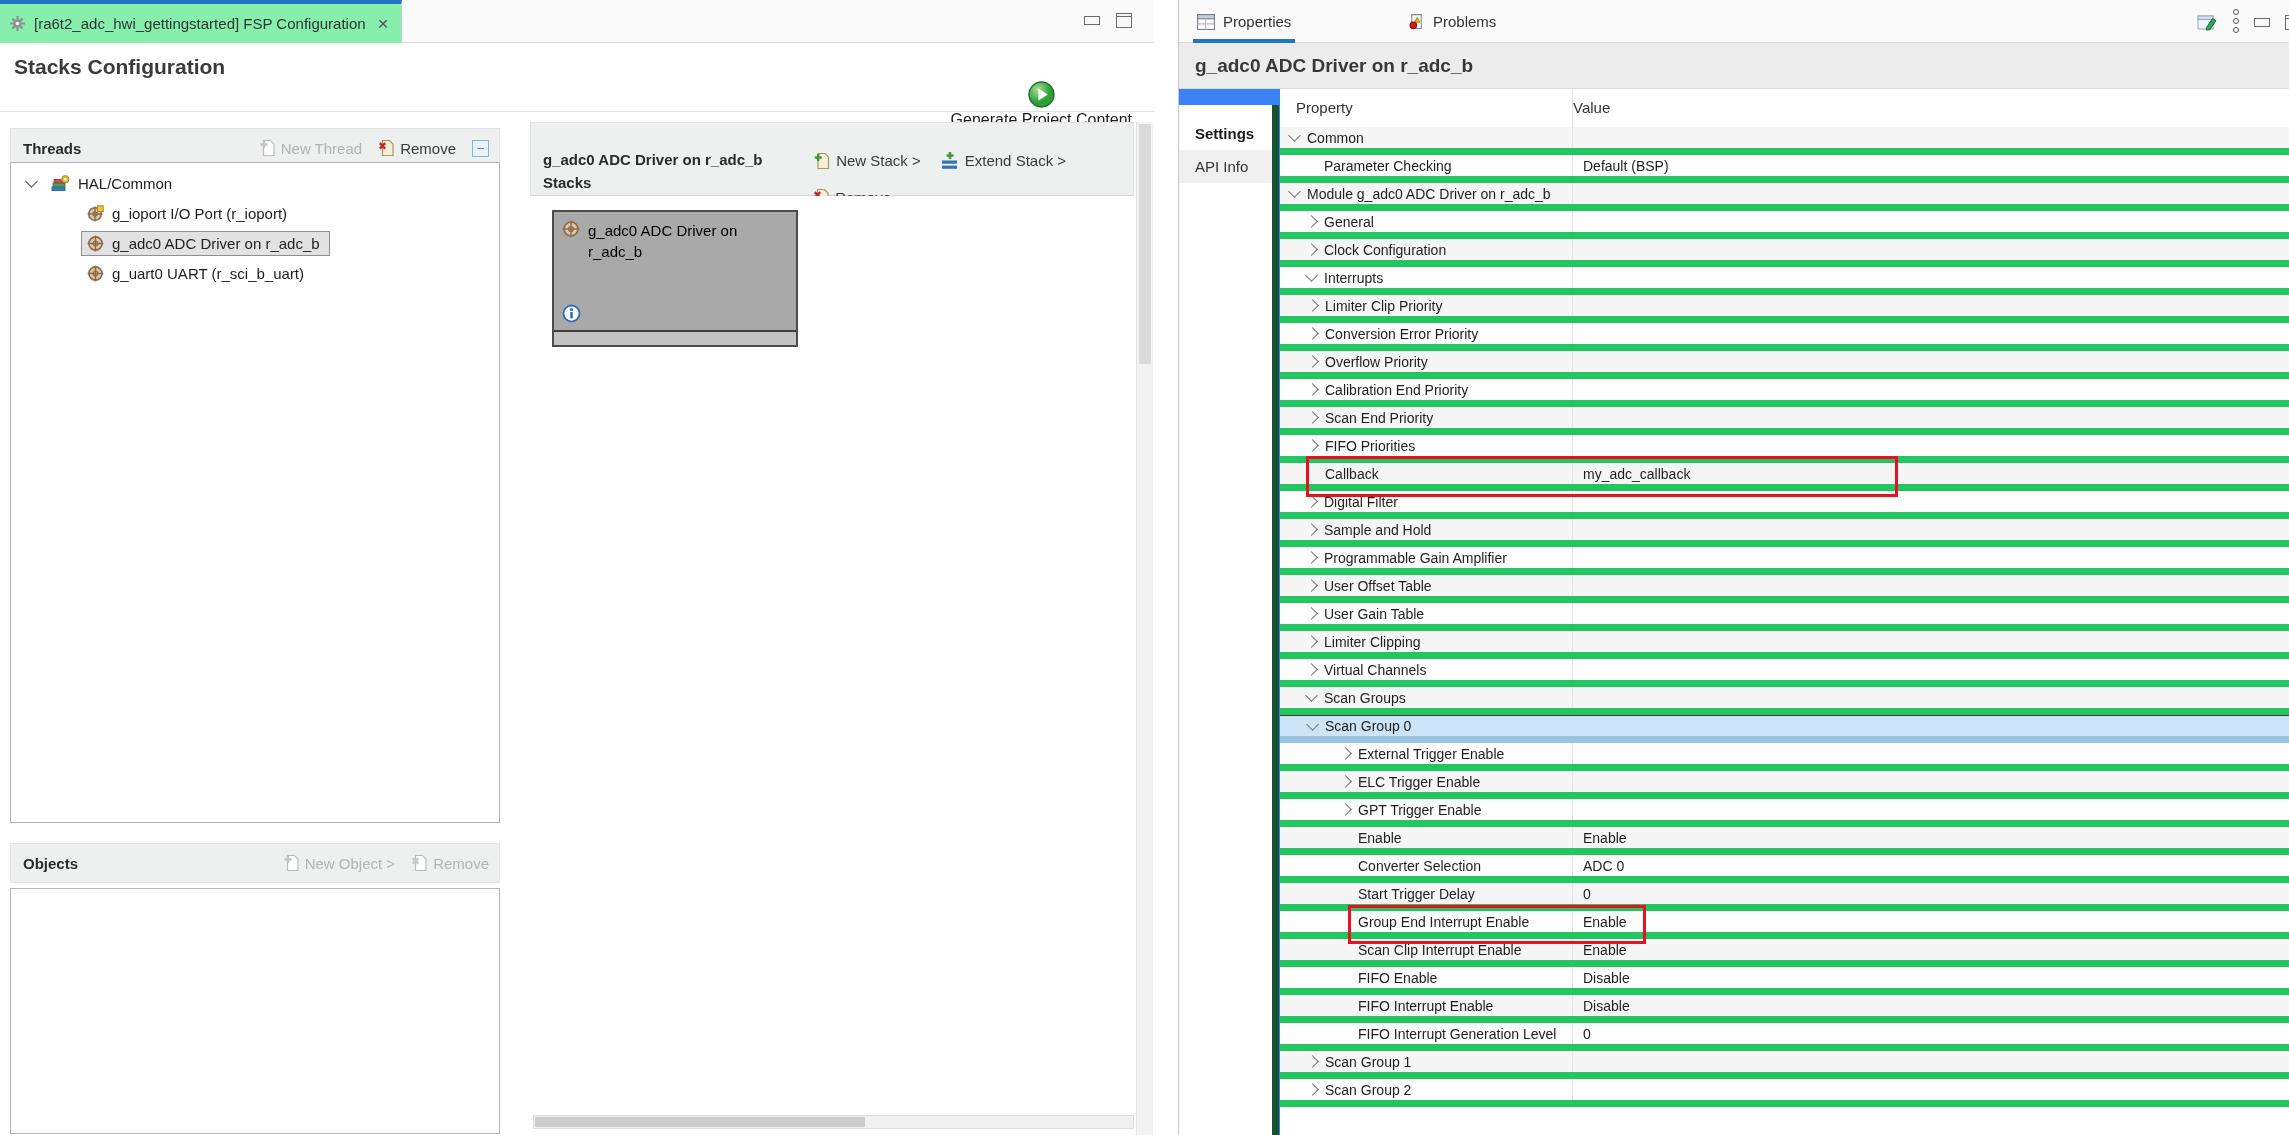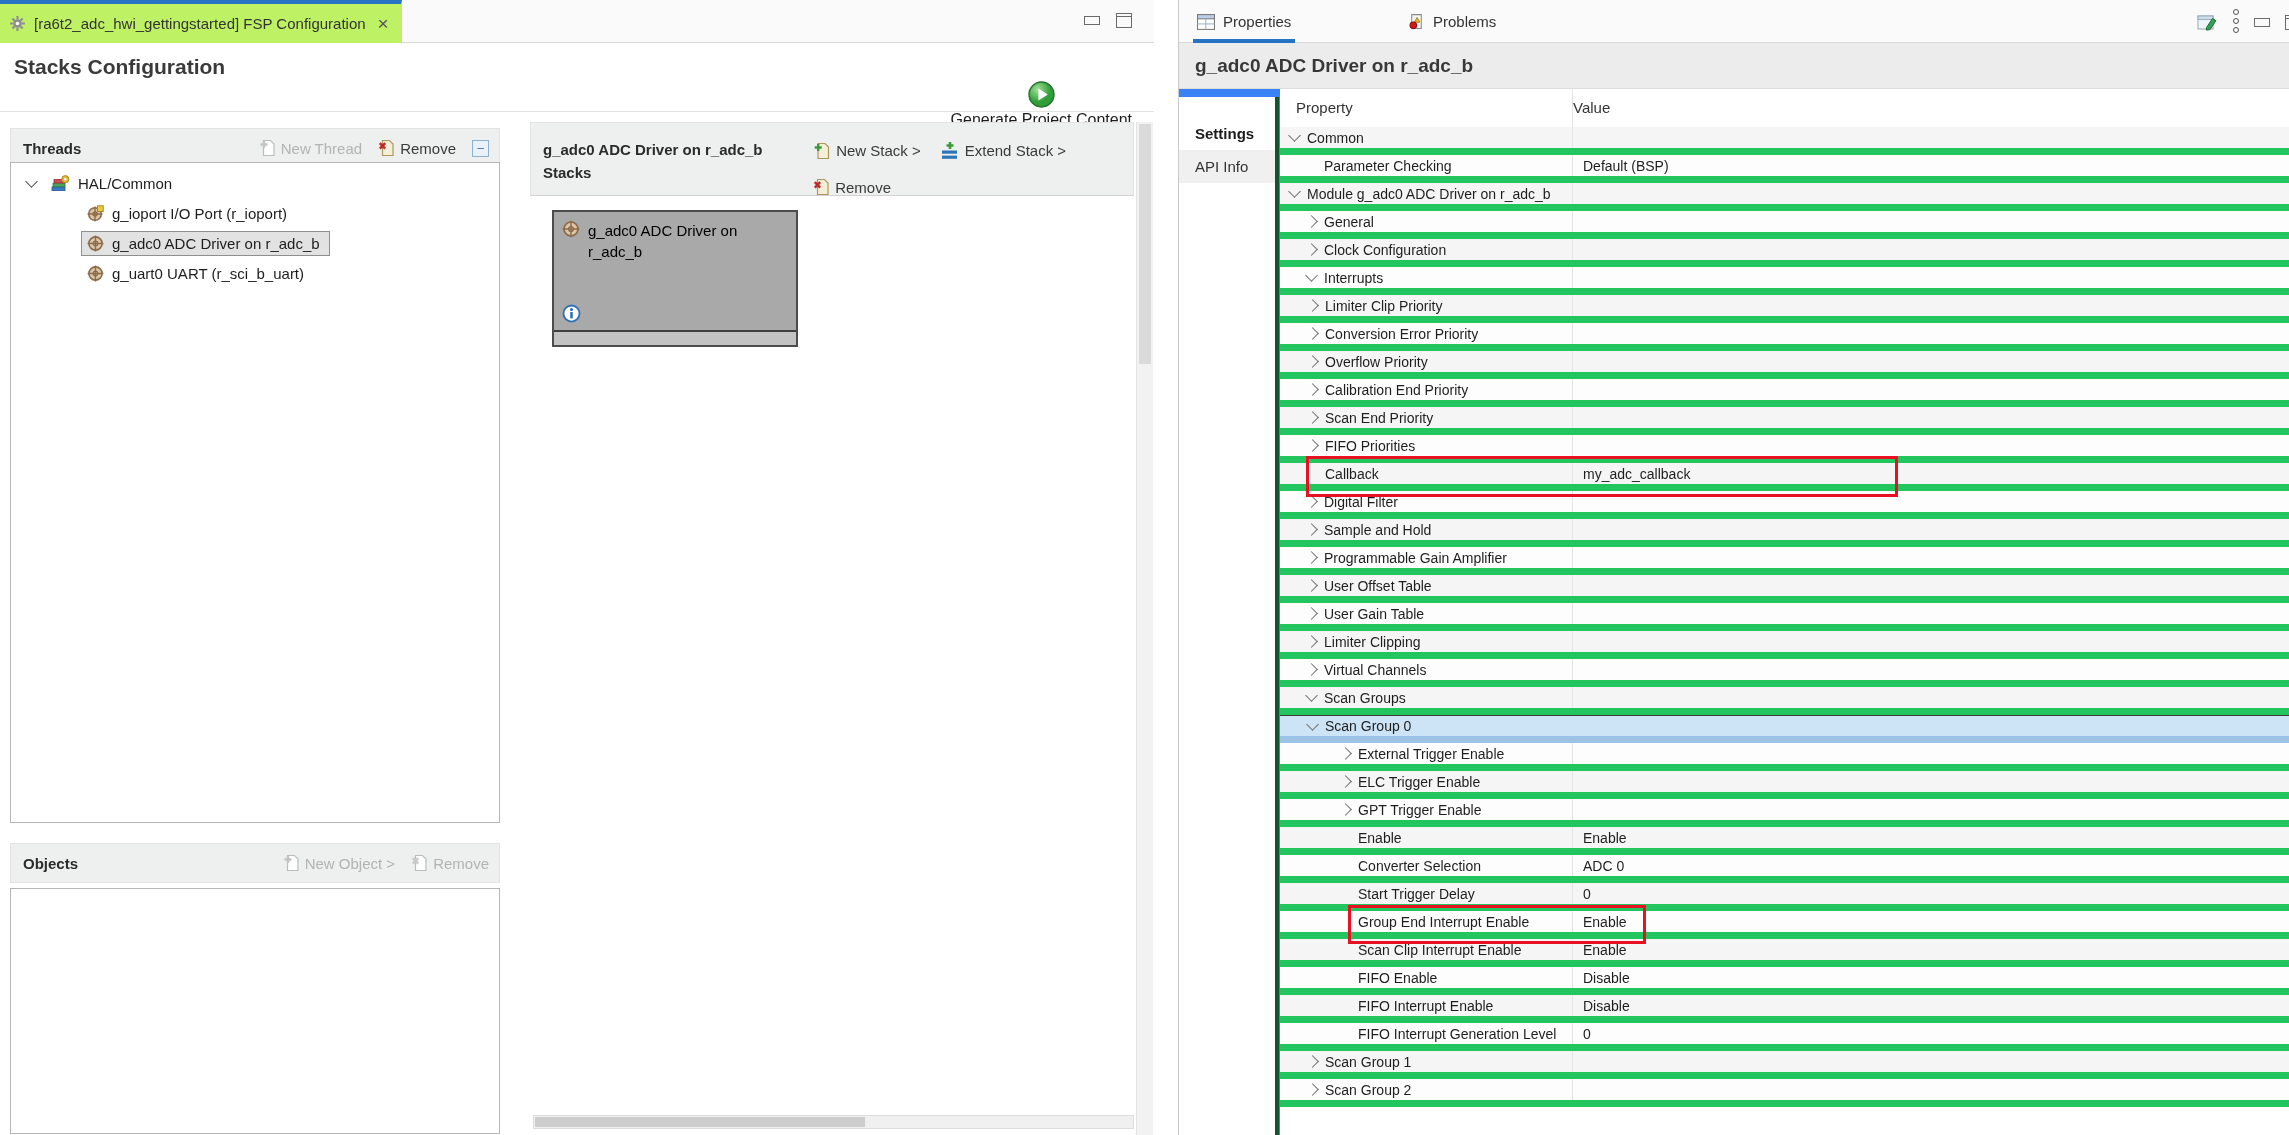--- a/index.html
+++ b/index.html
@@ -5,21 +5,21 @@
   * { margin:0; padding:0; box-sizing:border-box; }
   html,body { width:2289px; height:1135px; background:#fff;
     font-family:"Liberation Sans","DejaVu Sans",sans-serif; color:#1e1e1e; overflow:hidden; }
   #root { position:relative; width:2289px; height:1135px; background:#fff; }
 
   
   #editor { position:absolute; left:0; top:0; width:1154px; height:1135px; background:#fff; }
   .tabbar { position:absolute; left:0; top:0; right:0; height:43px; background:#fafafa;
     border-bottom:1px solid #d9d9d9; }
   .etab { position:absolute; left:0; top:0; height:43px; display:inline-flex; align-items:center;
-    gap:8px; padding:0 12px 0 9px; background:#bef264; border-top:4px solid var(--accent,#2574c4);
+    gap:8px; padding:0 12px 0 9px; background:#86efac; border-top:4px solid var(--accent,#2574c4);
     border-right:1px solid #cfcfcf; z-index:2; }
   .etab-label { font-size:15px; color:#333; white-space:nowrap; }
   .etab-close { font-size:19px; color:#555; line-height:1; margin-left:4px; cursor:pointer; }
   .winbtns { position:absolute; top:13px; display:flex; gap:16px; align-items:center; }
   #editor .winbtns { right:22px; }
   .ic-min { width:16px; height:9px; border:1.5px solid #6b6b6b; display:inline-block; }
   .ic-max { width:16px; height:15px; border:1.5px solid #6b6b6b; display:inline-block; position:relative; }
   .ic-max::before { content:""; position:absolute; left:0; right:0; top:2px; border-top:1.5px solid #6b6b6b; }
 
   .doc-head { position:absolute; left:0; top:43px; right:0; height:69px; background:#fff; }
@@ -48,21 +48,21 @@
     border:1px solid transparent; }
   .titem.selected .titem-inner { background:#e2e2e2; border-color:#8f8f8f; }
   .tchev { width:9px; height:9px; border-right:1.6px solid #4a4a4a; border-bottom:1.6px solid #4a4a4a;
     transform:rotate(45deg); margin:-4px 9px 0 0; display:inline-block; }
 
   #objects-head { left:10px; top:843px; width:490px; height:40px; }
   #objects-box { position:absolute; left:10px; top:888px; width:490px; height:246px;
     border:1px solid #b5b5b5; background:#fff; }
 
   #stacks-head { left:530px; top:122px; width:604px; height:74px; align-items:flex-start;
-    padding-top:16px; border-bottom:1px solid #d2d2d2; }
+    padding-top:26px; border-bottom:1px solid #d2d2d2; }
   .mhead-title { width:272px; font-size:15px; font-weight:bold; line-height:1.5; color:#2b2b2b; }
   .mhead-btns { width:312px; display:flex; flex-wrap:wrap; column-gap:20px; row-gap:9px;
     align-content:flex-start; padding-top:2px; }
   .mhead-btns .phead-btn { flex:none; }
   .mhead-btns .break { flex-basis:100%; height:0; }
   #stacks-content { position:absolute; left:530px; top:196px; width:604px; height:917px; background:#fff; }
   .stack-card { position:absolute; left:22px; top:14px; width:246px; height:137px; background:#a9a9a9;
     border:2px solid #4c4c4c; }
   .card-top { display:flex; gap:8px; padding:8px 8px 0 8px; align-items:flex-start; }
   .card-label { font-size:15px; line-height:1.4; color:#000; }
@@ -88,22 +88,22 @@
   #tab-properties { left:14px; }
   #tab-problems { left:225px; }
   #rightview .winbtns { right:12px; top:11px; gap:15px; }
   .kebab { display:flex; flex-direction:column; gap:3px; margin-top:-2px; }
   .kebab i { width:6px; height:6px; border:1.4px solid #555; border-radius:50%; display:block; }
 
   .rtitle { position:absolute; left:0; top:43px; right:0; height:46px; background:#ececec;
     border-bottom:1px solid #dcdcdc; font-size:19px; font-weight:bold; color:#383838;
     line-height:45px; padding-left:16px; }
   .rbody { position:absolute; left:0; top:89px; right:0; bottom:0; }
-  .subnav { position:absolute; left:0; top:8px; width:100px; bottom:0; background:#fff;
-    border-right:4px solid #14532d; padding-top:20px; }
+  .subnav { position:absolute; left:0; top:16px; width:100px; bottom:0; background:#fff;
+    border-right:7px solid #14532d; padding-top:12px; }
   .subnav-item { font-size:15px; color:#333; padding:8px 0 8px 16px; cursor:pointer; }
   .subnav-item.active { font-weight:bold; color:#1b1b1b; }
   .subnav-item.inactive { background:#f0f0f0; }
 
   .ptable { position:absolute; left:101px; right:0; top:0; bottom:0; background:#fff; }
   .phead { display:flex; height:38px; font-size:15px; color:#333; }
   .phead-prop { width:292px; padding-left:16px; line-height:38px; }
   .phead-val { flex:1; padding-left:0; line-height:38px; border-left:1px solid #e4e4e4; }
   .prows { position:absolute; left:0; right:0; top:38px; bottom:0; overflow:hidden; }
   .prow { height:28px; display:flex; border-bottom:7px solid #22c55e; position:relative; font-size:14px; }

